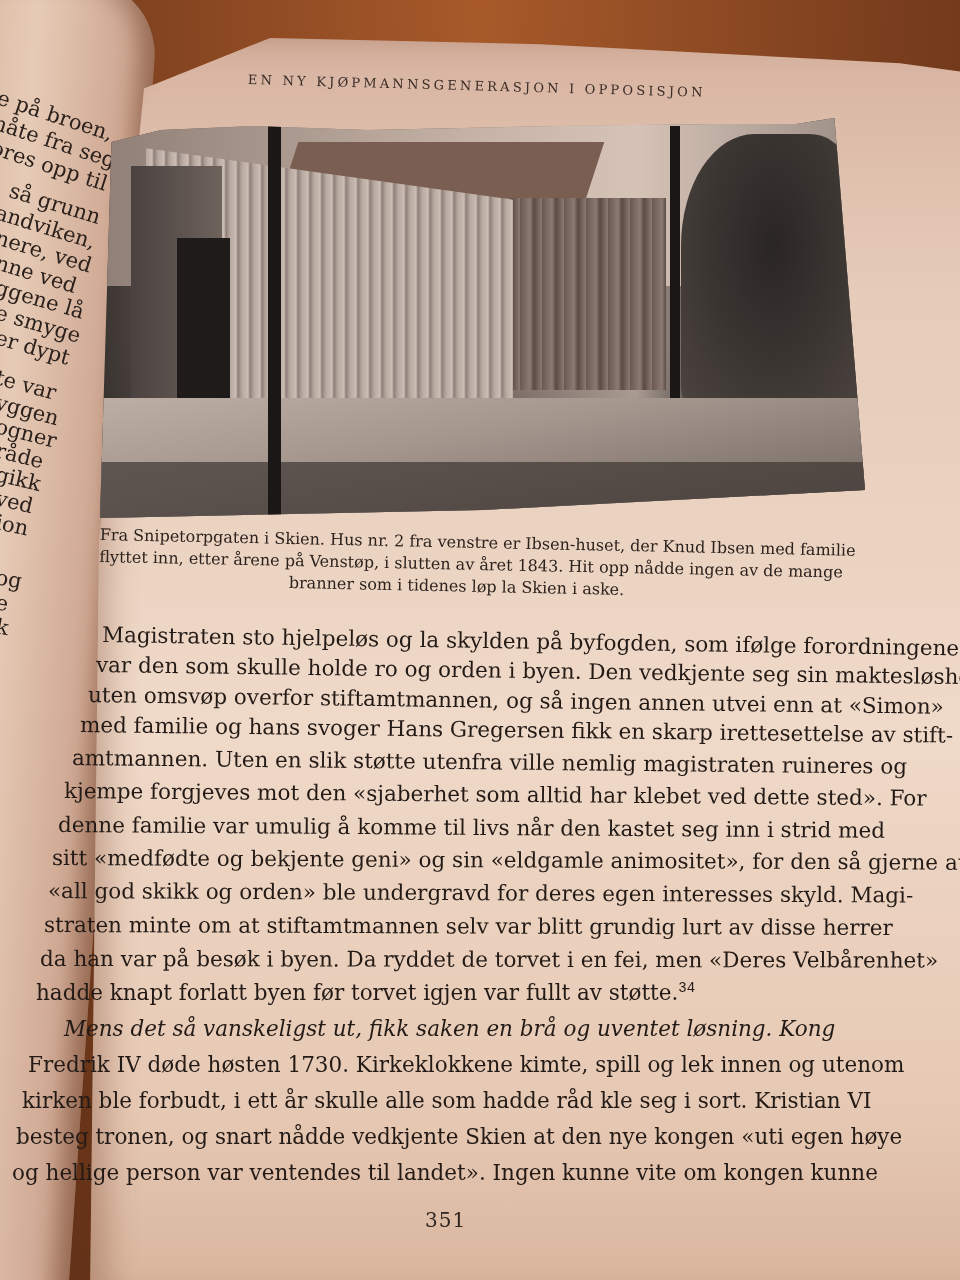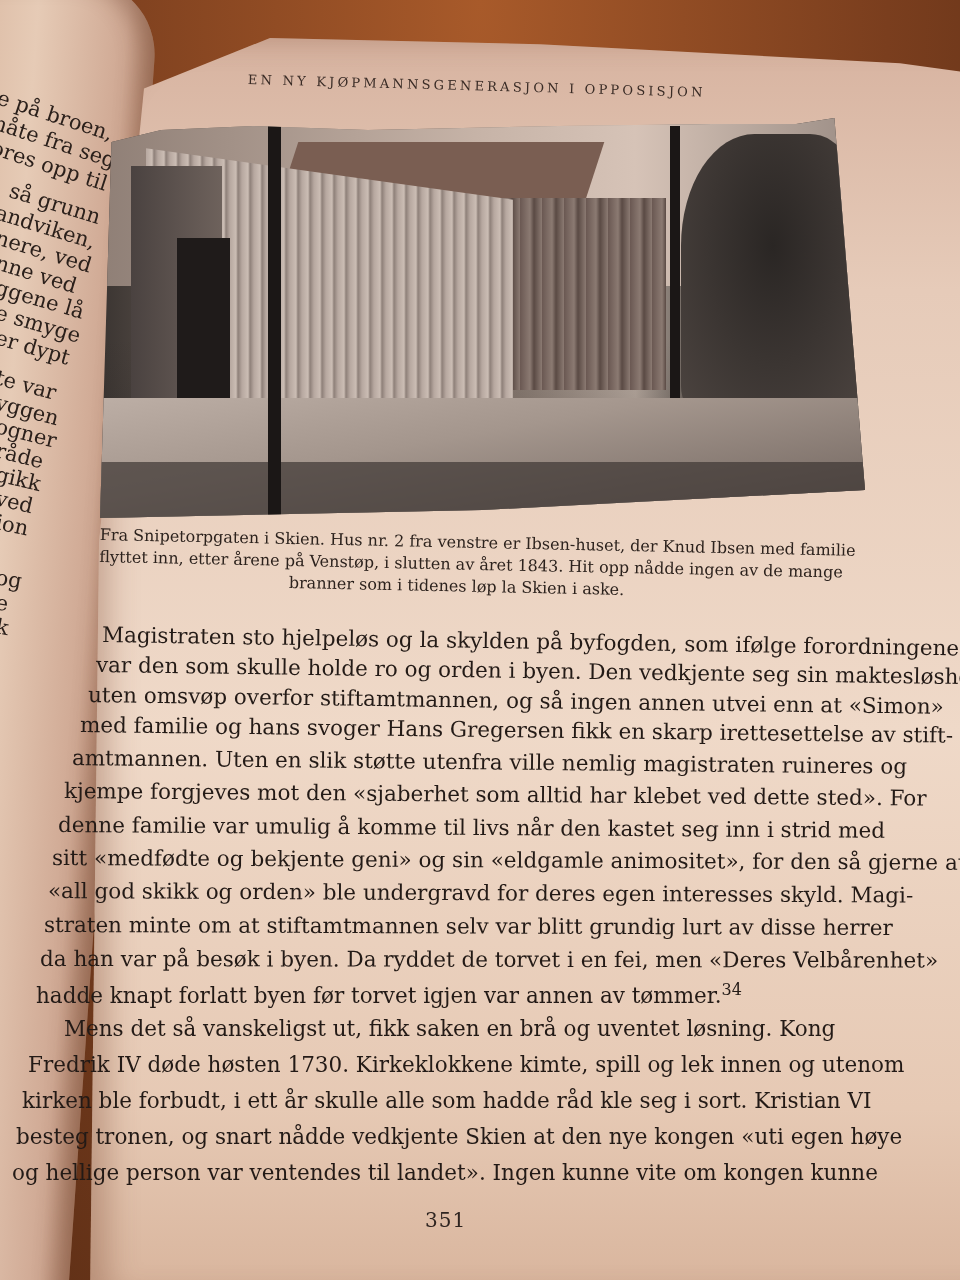--- a/index.html
+++ b/index.html
@@ -150,21 +150,21 @@
       width: 960px;
       font-family: "DejaVu Serif", serif;
       color: #231a16;
     }
     .body-text .tl {
       position: absolute;
       white-space: nowrap;
       font-size: 21.5px;
       transform-origin: left center;
     }
-    .sup { font-size: 16px; vertical-align: super; }
+    .sup { font-size: 14px; vertical-align: super; font-family: Liberation Mono, monospace; }
     .page-number {
       position: absolute;
       left: 425px;
       top: 1208px;
       font-family: "DejaVu Serif", serif;
       font-size: 20px;
       color: #2e2420;
       letter-spacing: 1px;
     }
   </style>
@@ -228,23 +228,23 @@
     <span class="tl" style="left:96px;top:652px;transform:rotate(0.8deg);">var den som skulle holde ro og orden i byen. Den vedkjente seg sin maktesløshet</span>
     <span class="tl" style="left:88px;top:682px;transform:rotate(0.8deg);">uten omsvøp overfor stiftamtmannen, og så ingen annen utvei enn at «Simon»</span>
     <span class="tl" style="left:80px;top:712px;transform:rotate(0.7deg);">med familie og hans svoger Hans Gregersen fikk en skarp irettesettelse av stift-</span>
     <span class="tl" style="left:72px;top:745px;transform:rotate(0.6deg);">amtmannen. Uten en slik støtte utenfra ville nemlig magistraten ruineres og</span>
     <span class="tl" style="left:64px;top:778px;transform:rotate(0.5deg);">kjempe forgjeves mot den «sjaberhet som alltid har klebet ved dette sted». For</span>
     <span class="tl" style="left:58px;top:812px;transform:rotate(0.4deg);">denne familie var umulig å komme til livs når den kastet seg inn i strid med</span>
     <span class="tl" style="left:52px;top:845px;transform:rotate(0.3deg);">sitt «medfødte og bekjente geni» og sin «eldgamle animositet», for den så gjerne at</span>
     <span class="tl" style="left:48px;top:878px;transform:rotate(0.3deg);">«all god skikk og orden» ble undergravd for deres egen interesses skyld. Magi-</span>
     <span class="tl" style="left:44px;top:912px;transform:rotate(0.2deg);">straten minte om at stiftamtmannen selv var blitt grundig lurt av disse herrer</span>
     <span class="tl" style="left:40px;top:946px;transform:rotate(0.1deg);">da han var på besøk i byen. Da ryddet de torvet i en fei, men «Deres Velbårenhet»</span>
-    <span class="tl" style="left:36px;top:980px;"><span>hadde knapt forlatt byen før torvet igjen var annen av tømmer.</span><span class="sup">34</span></span>
-
-    <span class="tl" style="left:64px;top:1016px;">Mens det så vanskeligst ut, fikk saken en brå og uventet løsning. Kong</span>
+    <span class="tl" style="left:36px;top:980px;"><span>hadde knapt forlatt byen før torvet igjen var fullt av støtte.</span><span class="sup">34</span></span>
+
+    <span class="tl" style="left:64px;top:1016px;font-style:italic;">Mens det så vanskeligst ut, fikk saken en brå og uventet løsning. Kong</span>
     <span class="tl" style="left:28px;top:1052px;">Fredrik IV døde høsten 1730. Kirkeklokkene kimte, spill og lek innen og utenom</span>
     <span class="tl" style="left:22px;top:1088px;">kirken ble forbudt, i ett år skulle alle som hadde råd kle seg i sort. Kristian VI</span>
     <span class="tl" style="left:16px;top:1124px;">besteg tronen, og snart nådde vedkjente Skien at den nye kongen «uti egen høye</span>
     <span class="tl" style="left:12px;top:1160px;text-align:right;">og hellige person var ventendes til landet». Ingen kunne vite om kongen kunne</span>
   </div>
 
   <div class="page-number">351</div>
 </div>
 
 </body></html>

